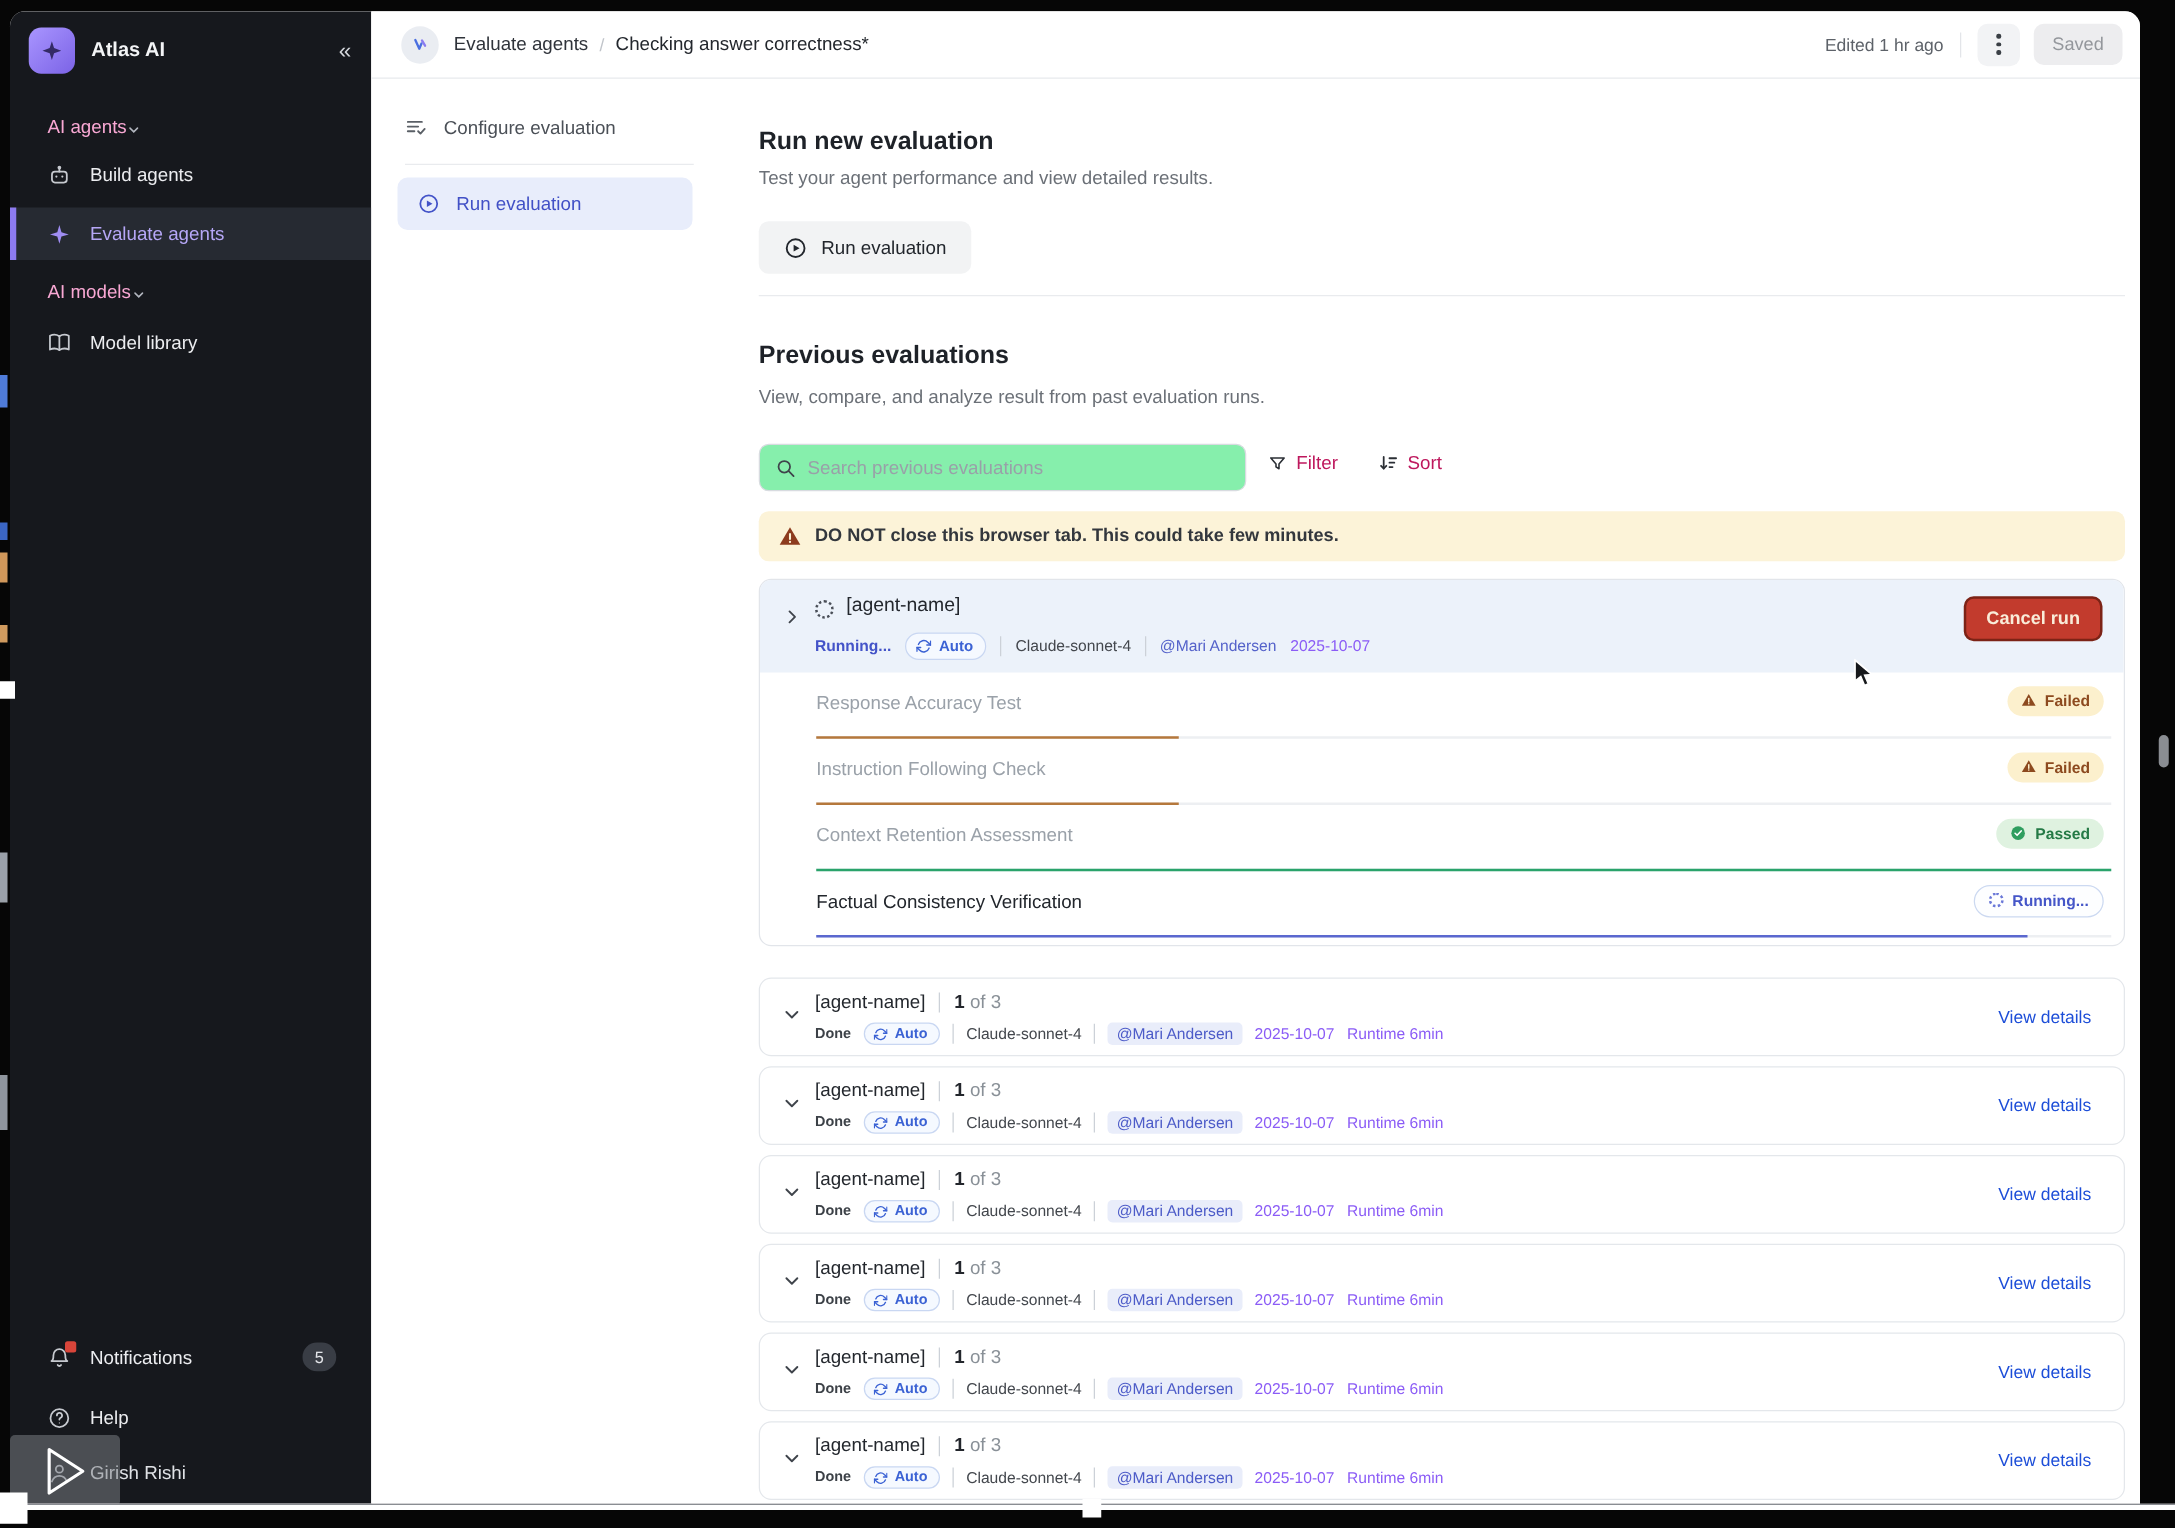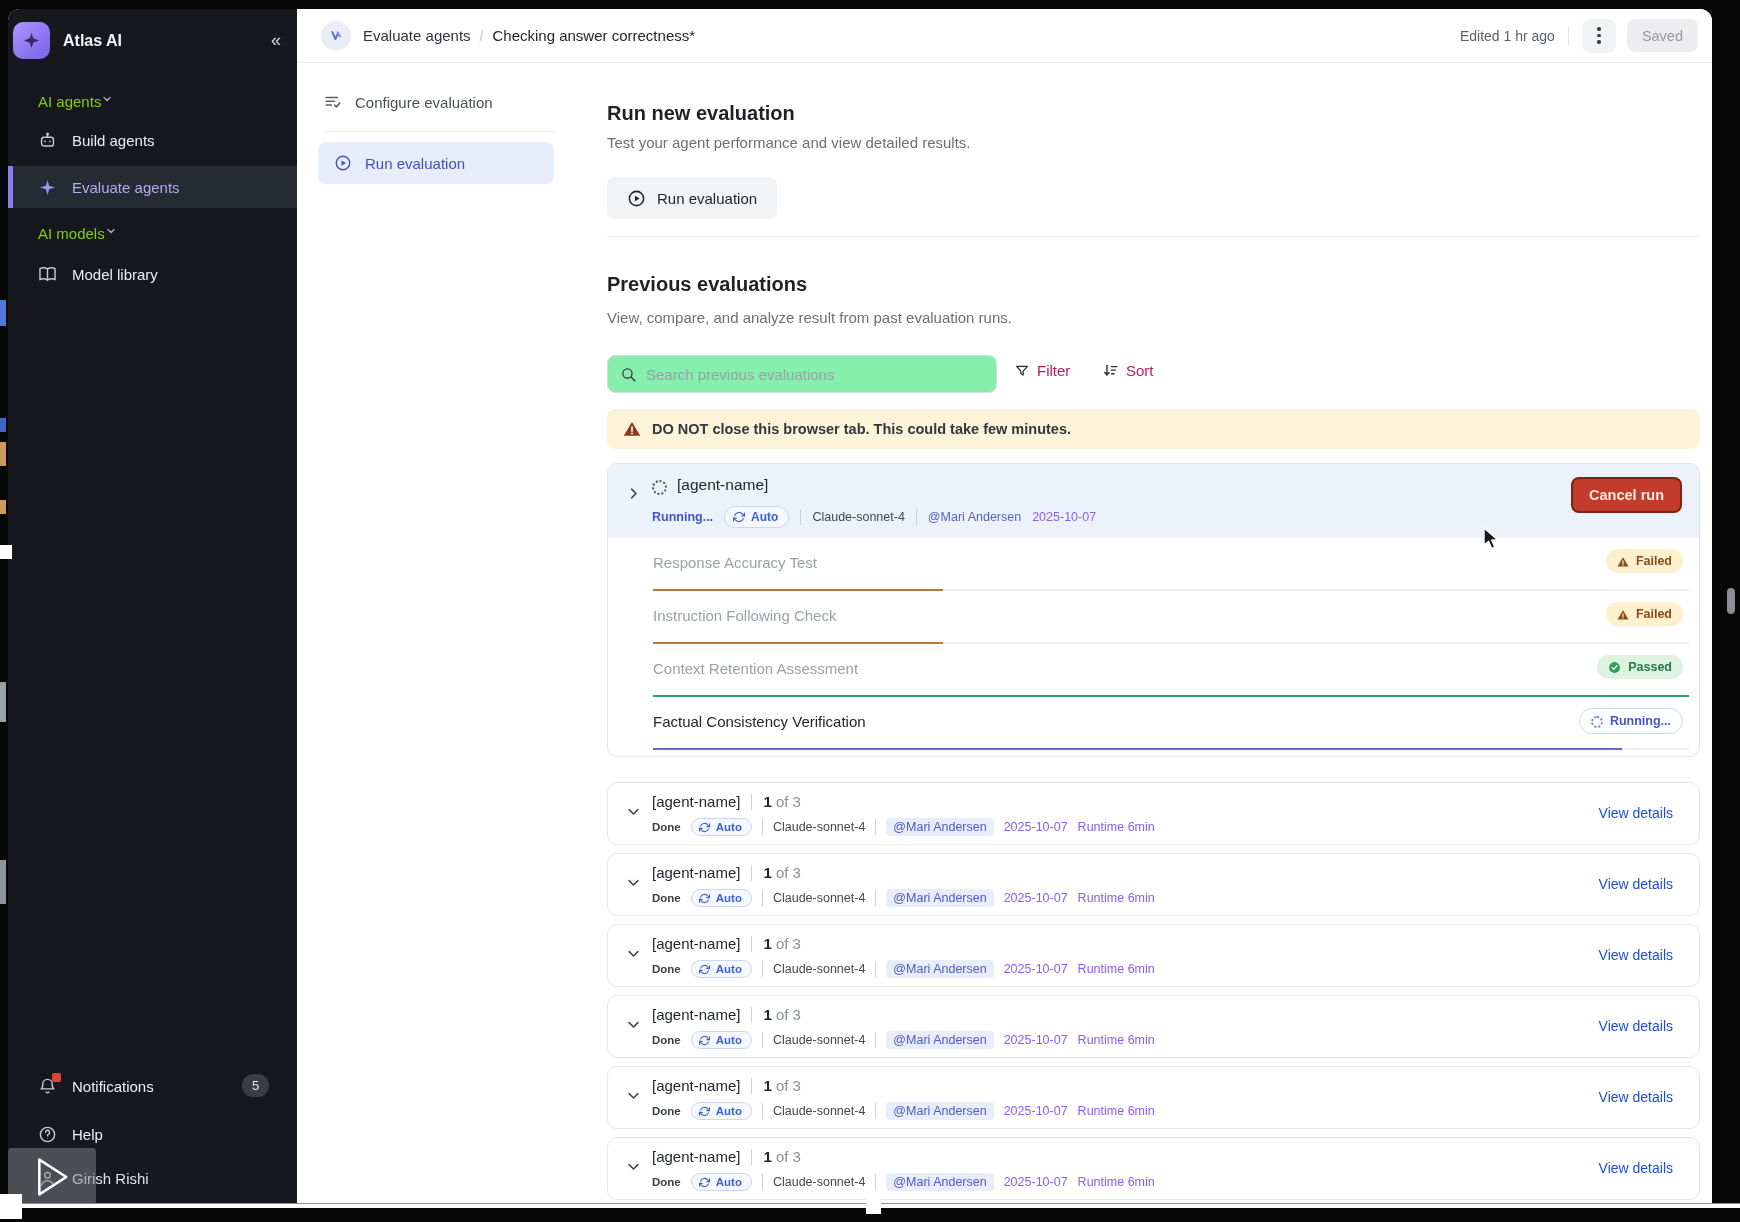--- a/index.html
+++ b/index.html
@@ -5,26 +5,26 @@
   * { margin:0; padding:0; box-sizing:border-box; }
   body { background:#060606; font-family:"Liberation Sans","DejaVu Sans",sans-serif; }
   .stage { position:relative; width:1740px; height:1222px; background:#060606; overflow:hidden; }
 
   
   .app { position:absolute; left:8px; top:9px; width:1704px; height:1194px; display:flex;
          border-radius:12px 12px 0 0; overflow:hidden; background:#fff; }
 
   
   .sidebar { position:relative; width:289px; flex:0 0 289px; background:#16181d; color:#e8eaed; }
-  .side-head { position:absolute; top:13px; left:5px; right:16px; display:flex; align-items:center; }
+  .side-head { position:absolute; top:13px; left:15px; right:16px; display:flex; align-items:center; }
   .logo-sq { width:37px; height:37px; border-radius:10px; background:linear-gradient(135deg,#a995ff,#7b63e6);
              display:flex; align-items:center; justify-content:center; }
   .app-title { margin-left:13px; font-size:16px; font-weight:700; color:#f3f4f6; }
   .collapse { margin-left:auto; font-size:18px; color:#d4d7dc; cursor:pointer; }
-  .sec-label { position:absolute; left:30px; display:flex; align-items:flex-start; gap:0; font-size:15px; color:#84cc16; }
+  .sec-label { position:absolute; left:30px; display:flex; align-items:flex-end; gap:0; font-size:15px; color:#f9a8d4; }
   .side-row { position:absolute; left:0; right:0; height:38px; display:flex; align-items:center; padding-left:30px; gap:15px; font-size:15px; color:#ecedf0; }
   .side-row.active { background:#262a32; color:#b6a7f7; }
   .side-row.active .abar { position:absolute; left:0; top:0; bottom:0; width:5px; background:#8d7bf0; }
   .s-ico { width:19px; height:19px; display:inline-flex; align-items:center; justify-content:center; color:#c6c9cf; flex:0 0 19px; }
   .side-row.active .s-ico { color:#9f8df2; }
   .count-pill { position:absolute; right:28px; top:7px; min-width:27px; height:23px; border-radius:12px; background:#393d45;
                 color:#e3e5e9; font-size:13px; display:flex; align-items:center; justify-content:center; padding:0 8px; }
   .bell-wrap { position:relative; }
   .bell-dot { position:absolute; top:-4px; right:-4px; width:9px; height:9px; background:#d9453a; border-radius:2px; }
 
@@ -89,21 +89,21 @@
                 border:2px solid #7c2316; border-radius:8px; color:#f9ecd9; font-size:14.5px; font-weight:600; cursor:pointer; }
 
   .test-row { position:relative; height:53px; }
   .t-name { position:absolute; left:45px; top:16px; font-size:15px; color:#9aa1a9; }
   .st-run .t-name { color:#22262c; }
   .track { position:absolute; left:45px; right:10px; bottom:0; height:2px; background:#edeff2; }
   .fill { position:absolute; left:0; top:0; height:2px; }
   .st-fail .fill { background:#b5783c; }
   .st-pass .fill { background:#2aa36b; }
   .st-run  .fill { background:#5b68cf; }
-  .badge { position:absolute; right:16px; top:11px; display:inline-flex; align-items:flex-end; gap:7px;
+  .badge { position:absolute; right:16px; top:11px; display:inline-flex; align-items:flex-start; gap:7px;
            padding:5px 11px; border-radius:13px; font-size:12.5px; font-weight:600; }
   .st-fail .badge { background:#fcf0cd; color:#8d4a1f; }
   .st-pass .badge { background:#dff2e0; color:#257a46; }
   .st-run  .badge { background:#fdfeff; color:#4556c8; border:1px solid #ccd9f1; }
   .b-ic { display:none; align-items:center; }
   .st-fail .b-ic-fail { display:inline-flex; }
   .st-pass .b-ic-pass { display:inline-flex; }
   .st-run  .b-ic-run  { display:inline-flex; }
   .spin-sm { width:12px; height:12px; border:2px dotted #6a78d8; border-radius:50%; display:inline-block; }
 

